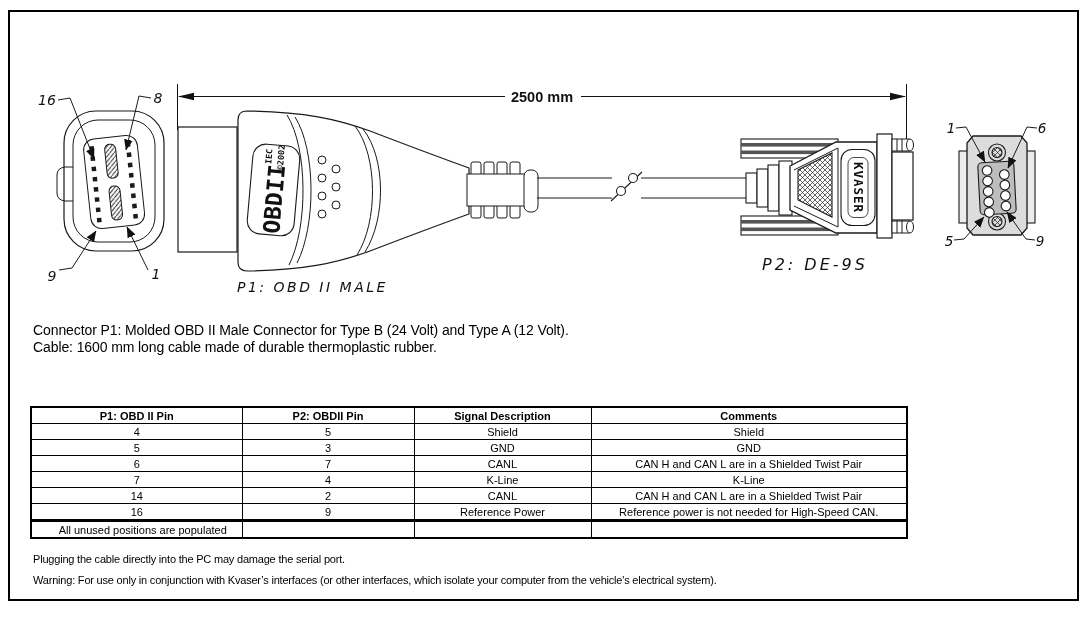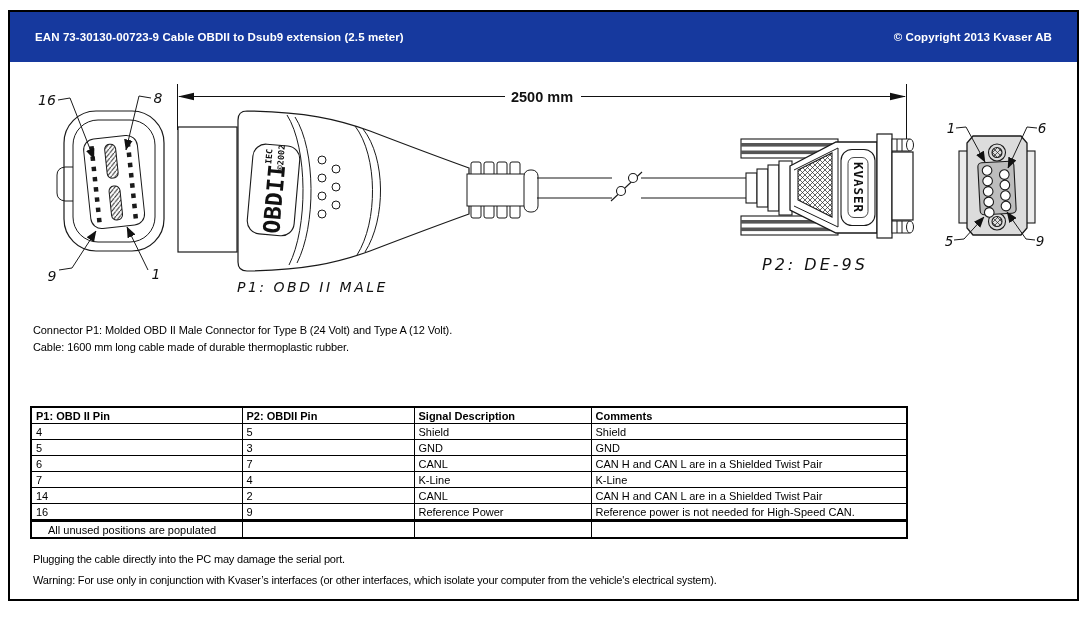--- a/index.html
+++ b/index.html
@@ -5,46 +5,42 @@
   html,body{margin:0;padding:0;background:#ffffff;}
   .page{position:relative;width:1088px;height:617px;background:#ffffff;
         font-family:"Liberation Sans",sans-serif;color:#000;overflow:hidden;}
   .frame{position:absolute;left:8px;top:10px;width:1071px;height:591px;
          border:2px solid #000;box-sizing:border-box;}
   .header{position:absolute;left:10px;top:12px;width:1067px;height:50px;
           background:#16399E;color:#fff;display:flex;align-items:center;
           justify-content:space-between;padding:0 25px;box-sizing:border-box;
           font-weight:bold;font-size:11.5px;letter-spacing:0.1px;}
   .diagram{position:absolute;left:0;top:0;width:1088px;height:320px;}
-  .desc{position:absolute;left:33px;top:322px;font-size:11px;line-height:17px;letter-spacing:-0.1px;}
+  .desc{position:absolute;left:33px;top:322px;font-size:14px;line-height:17px;letter-spacing:-0.1px;}
   .pin-table{position:absolute;left:30px;top:406px;width:876px;border-collapse:collapse;
              table-layout:fixed;font-size:11px;border:2px solid #000;}
   .pin-table th,.pin-table td{border:1px solid #000;padding:1px 4px;height:13px;
-             text-align:left;white-space:nowrap;overflow:hidden;margin-left:14px;}
+             text-align:center;white-space:nowrap;overflow:hidden;margin-left:14px;}
   .pin-table th{font-weight:bold;}
   .pin-table .footer-row td{border-top:3px solid #000;padding-left:16px;}
   .warning{position:absolute;left:33px;top:549px;font-size:11px;line-height:21px;letter-spacing:-0.2px;}
   svg text{fill:#111;}
   .cadnum{font-family:"DejaVu Sans",sans-serif;font-style:italic;font-size:14px;}
   .cadnum-sm{font-family:"DejaVu Sans",sans-serif;font-style:italic;font-size:13.5px;}
   .cadlabel{font-family:"DejaVu Sans",sans-serif;font-style:italic;font-size:14px;letter-spacing:2.5px;}
   .cadlabel-lg{font-family:"DejaVu Sans",sans-serif;font-style:italic;font-size:16px;letter-spacing:3px;}
   .dimtext{font-family:"Liberation Sans",sans-serif;font-weight:600;font-size:14.5px;}
   .moldtext{font-family:"DejaVu Sans Mono",monospace;font-weight:bold;}
 </style>
 </head>
 <body>
 
 <div class="page">
   <div class="frame"></div>
 
-  <div class="header">
-    <span>EAN 73-30130-00723-9 Cable OBDII to Dsub9 extension (2.5 meter)</span>
-    <span>© Copyright 2013 Kvaser AB</span>
-  </div>
 
   <svg class="diagram" viewBox="0 0 1088 320">
     <defs>
       <pattern id="xh" width="5" height="5" patternUnits="userSpaceOnUse">
         <path d="M0,5 L5,0 M0,0 L5,5" stroke="#222" stroke-width="0.7" fill="none"></path>
       </pattern>
       <pattern id="hh" width="4.5" height="4.5" patternUnits="userSpaceOnUse">
         <path d="M0,4.5 L4.5,0" stroke="#222" stroke-width="1" fill="none"></path>
       </pattern>
       <marker id="arr" viewBox="0 0 10 8" markerWidth="11" markerHeight="9" refX="9.5" refY="4" orient="auto">

